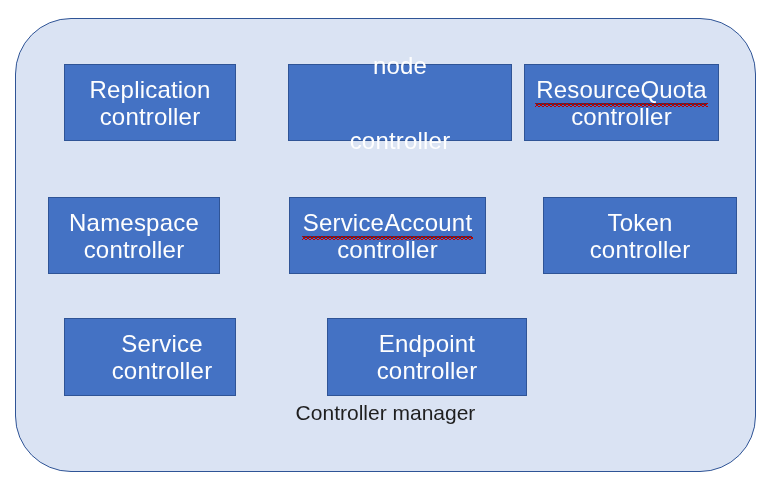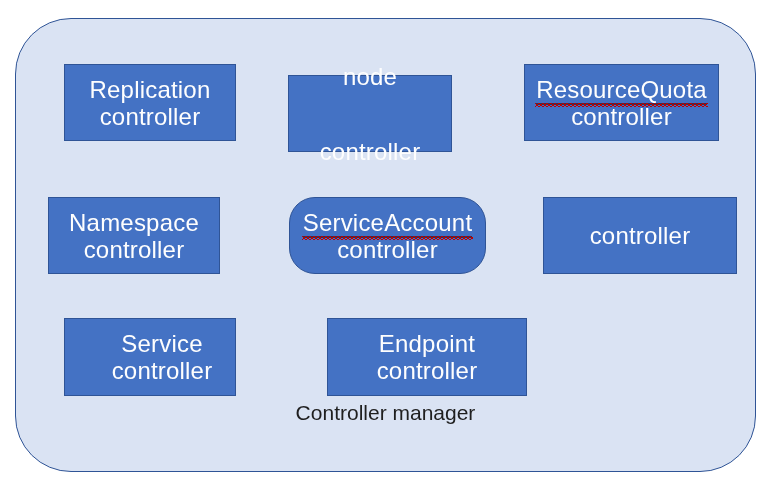--- a/index.html
+++ b/index.html
@@ -56,24 +56,24 @@
     bottom: -4px;
     height: 4px;
     background-image:
       linear-gradient(45deg,  transparent 40%, var(--spell-red) 40%, var(--spell-red) 62%, transparent 62%),
       linear-gradient(135deg, transparent 40%, var(--spell-red) 40%, var(--spell-red) 62%, transparent 62%);
     background-size: 4px 4px;
     background-repeat: repeat-x;
   }
   
   .b-replication   { left: 48px;  top: 45px;  width: 172px; height: 77px; }
-  .b-node          { left: 272px; top: 56px;  width: 164px; height: 77px; gap: 48px; }
+  .b-node          { left: 272px; top: 45px;  width: 224px; height: 77px; gap: 48px; }
   .b-resourcequota { left: 508px; top: 45px;  width: 195px; height: 77px; }
   .b-namespace     { left: 32px;  top: 178px; width: 172px; height: 77px; }
-  .b-serviceaccount{ left: 273px; top: 178px; width: 197px; height: 77px; border-radius: 26px; }
+  .b-serviceaccount{ left: 273px; top: 178px; width: 197px; height: 77px; }
   .b-token         { left: 527px; top: 178px; width: 194px; height: 77px; }
   .b-service       { left: 48px;  top: 299px; width: 172px; height: 78px; padding-left: 24px; }
   .b-endpoint      { left: 272px; top: 299px; width: 200px; height: 78px; margin-left: 39px; }
   .caption {
     position: absolute;
     left: 0; right: 0;
     top: 380px;
     text-align: center;
     color: var(--label-text);
     font-size: 21px;
@@ -105,20 +105,21 @@
       <span>Namespace</span>
       <span>controller</span>
     </div>
 
     <div class="box b-serviceaccount">
       <span class="spell">ServiceAccount</span>
       <span>controller</span>
     </div>
 
     <div class="box b-token">
+      <span>Token</span>
       <span>controller</span>
     </div>
 
     <div class="box b-service">
       <span>Service</span>
       <span>controller</span>
     </div>
 
     <div class="box b-endpoint">
       <span>Endpoint</span>

